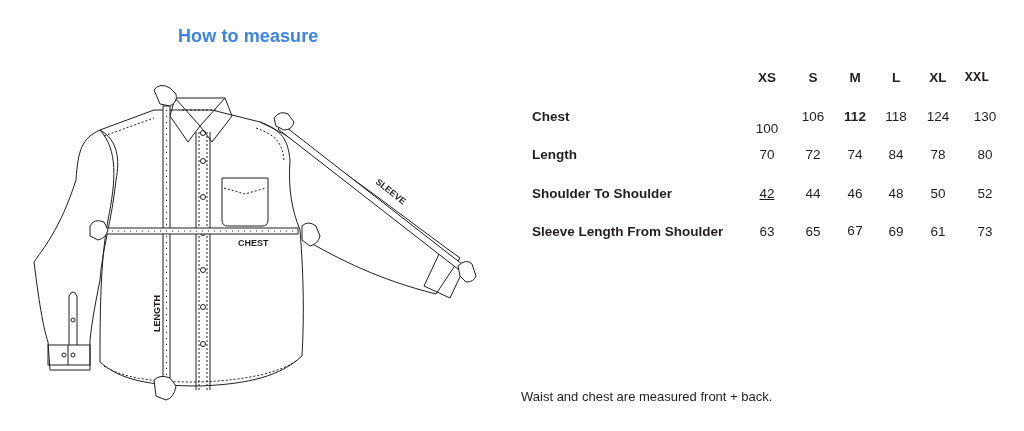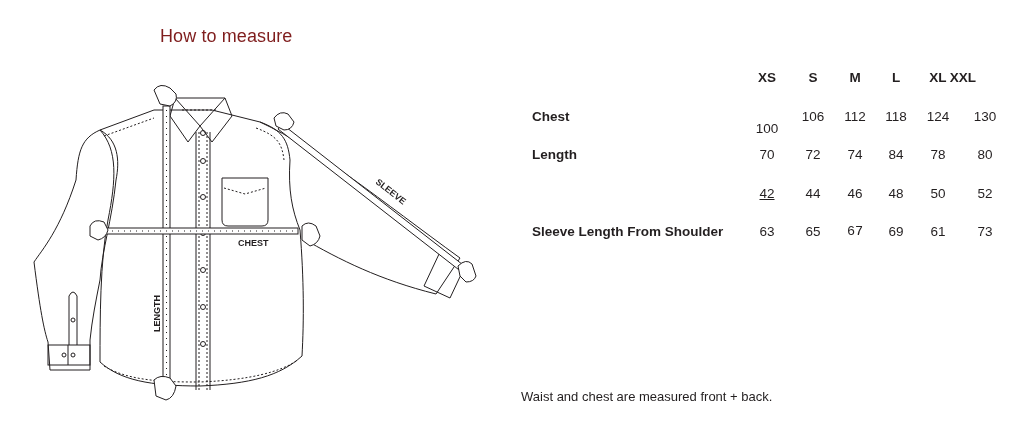--- a/index.html
+++ b/index.html
@@ -10,26 +10,26 @@
     body {
       width: 1024px;
       height: 431px;
       position: relative;
       overflow: hidden;
       font-family: "Liberation Sans", "DejaVu Sans", sans-serif;
       color: #231f20;
     }
     .title {
       position: absolute;
-      left: 160px;
+      left: 178px;
       top: 26px;
       font-size: 18px;
-      font-weight: normal;
+      font-weight: bold;
       letter-spacing: 0.1px;
-      color: #7f1d1d;
+      color: #3b82f6;
     }
     .diagram {
       position: absolute;
       left: 20px;
       top: 80px;
       width: 480px;
       height: 340px;
     }
     .diagram svg {
       width: 480px;
@@ -158,44 +158,45 @@
   </svg>
 </div>
 
 <div class="size-table">
   <div class="row header" style="top: 10px;">
     <span class="cell" style="left: 247px;">XS</span>
     <span class="cell" style="left: 293px;">S</span>
     <span class="cell" style="left: 335px;">M</span>
     <span class="cell" style="left: 376px;">L</span>
     <span class="cell" style="left: 418px;">XL</span>
-    <span class="cell" style="left: 443px;">XXL</span>
+    <span class="cell" style="left: 457px; font-family: Liberation Mono, monospace;">XXL</span>
   </div>
 
   <div class="row" style="top: 49px;">
     <span class="row-label">Chest</span>
     <span class="cell" style="left: 247px; margin-top: 12px;">100</span>
     <span class="cell" style="left: 293px;">106</span>
-    <span class="cell" style="left: 335px;">112</span>
+    <span class="cell" style="left: 335px; font-weight: bold;">112</span>
     <span class="cell" style="left: 376px;">118</span>
     <span class="cell" style="left: 418px;">124</span>
     <span class="cell" style="left: 465px;">130</span>
   </div>
 
   <div class="row" style="top: 87px;">
     <span class="row-label">Length</span>
     <span class="cell" style="left: 247px;">70</span>
     <span class="cell" style="left: 293px;">72</span>
     <span class="cell" style="left: 335px;">74</span>
     <span class="cell" style="left: 376px;">84</span>
     <span class="cell" style="left: 418px;">78</span>
     <span class="cell" style="left: 465px;">80</span>
   </div>
 
   <div class="row" style="top: 126px;">
+    <span class="row-label">Shoulder To Shoulder</span>
     <span class="cell" style="left: 247px; text-decoration: underline;">42</span>
     <span class="cell" style="left: 293px;">44</span>
     <span class="cell" style="left: 335px;">46</span>
     <span class="cell" style="left: 376px;">48</span>
     <span class="cell" style="left: 418px;">50</span>
     <span class="cell" style="left: 465px;">52</span>
   </div>
 
   <div class="row" style="top: 164px;">
     <span class="row-label">Sleeve Length From Shoulder</span>

